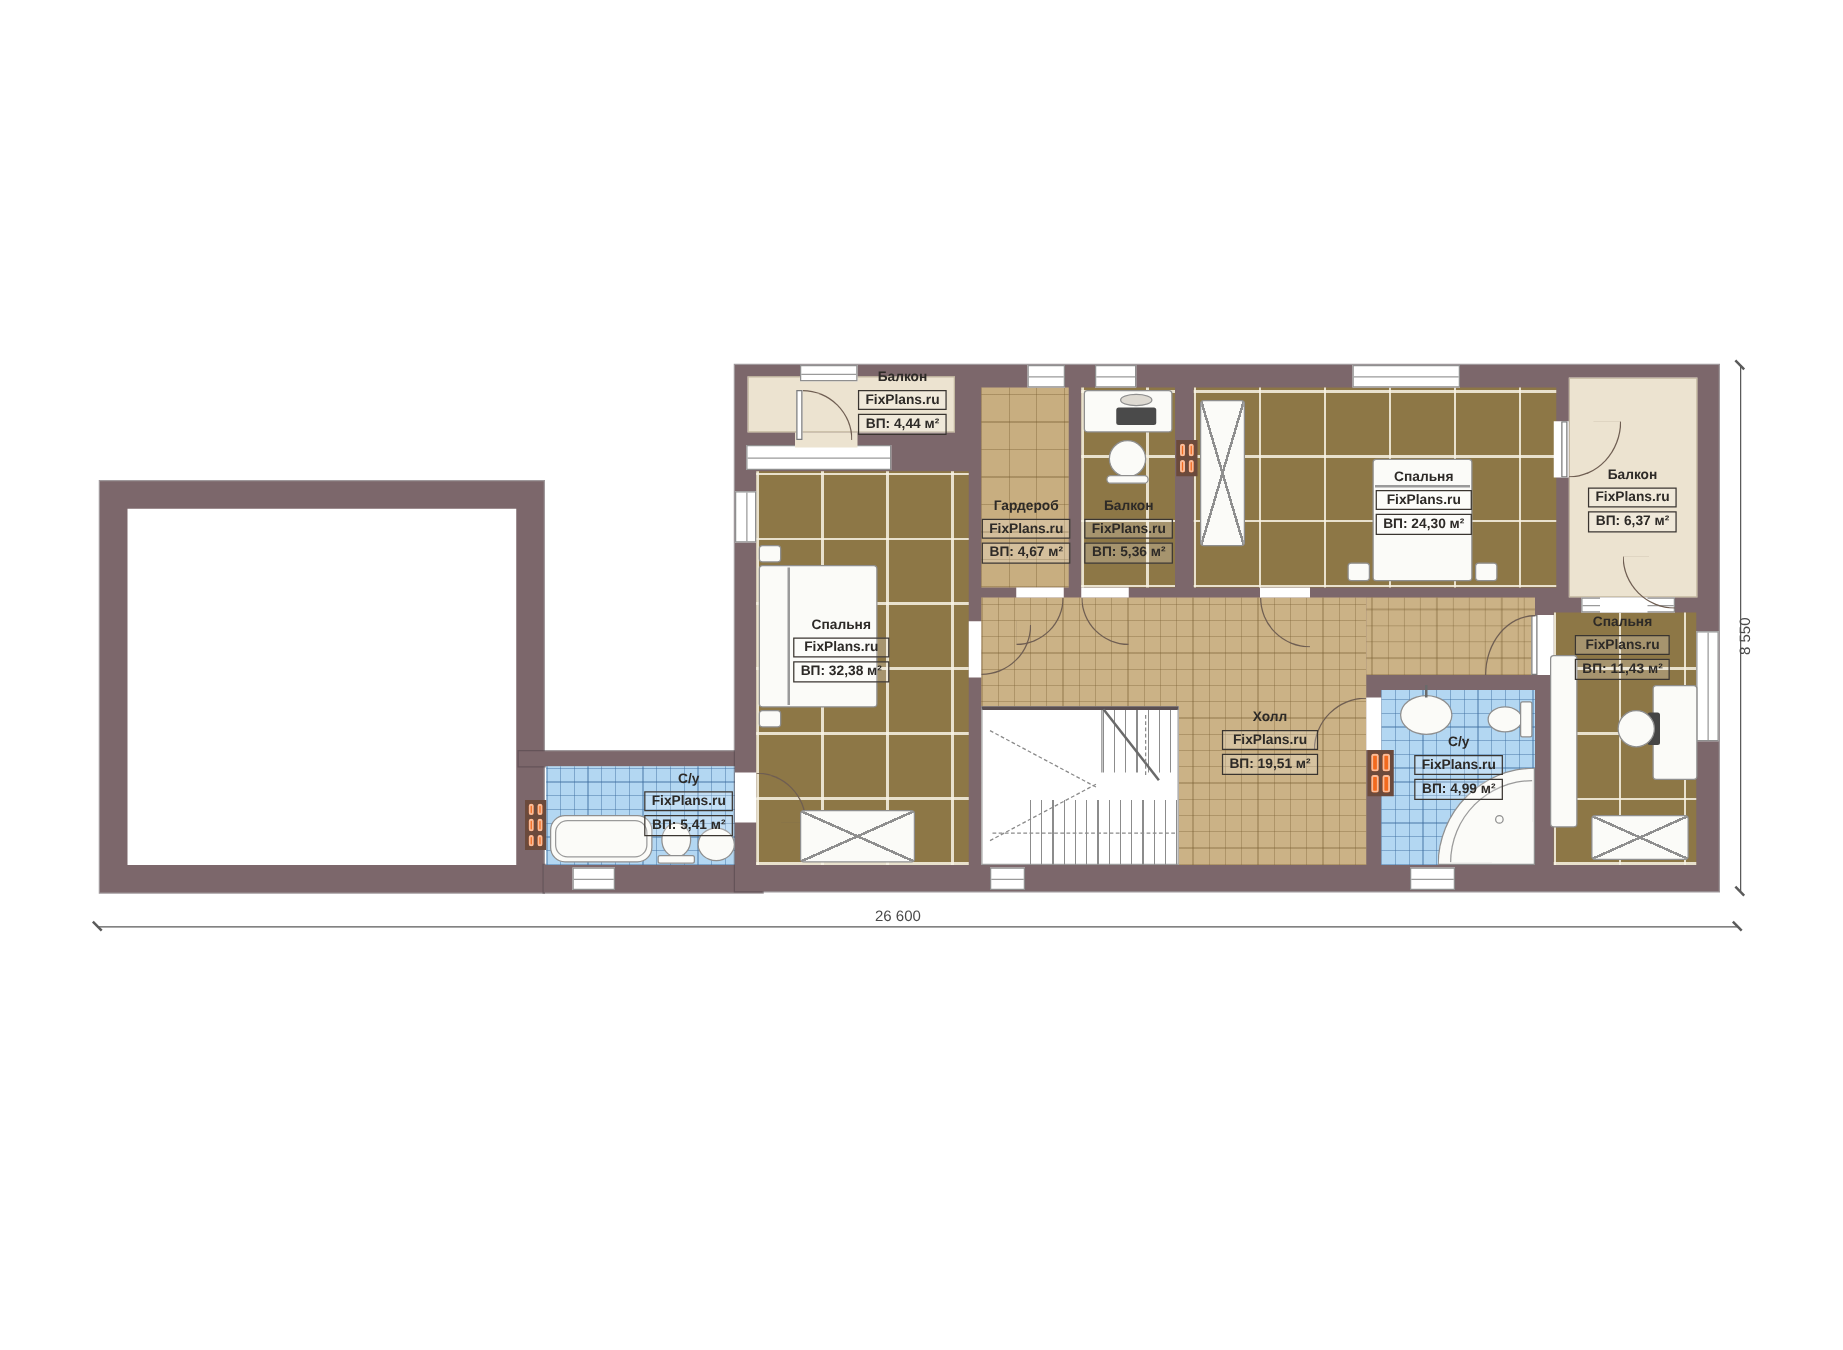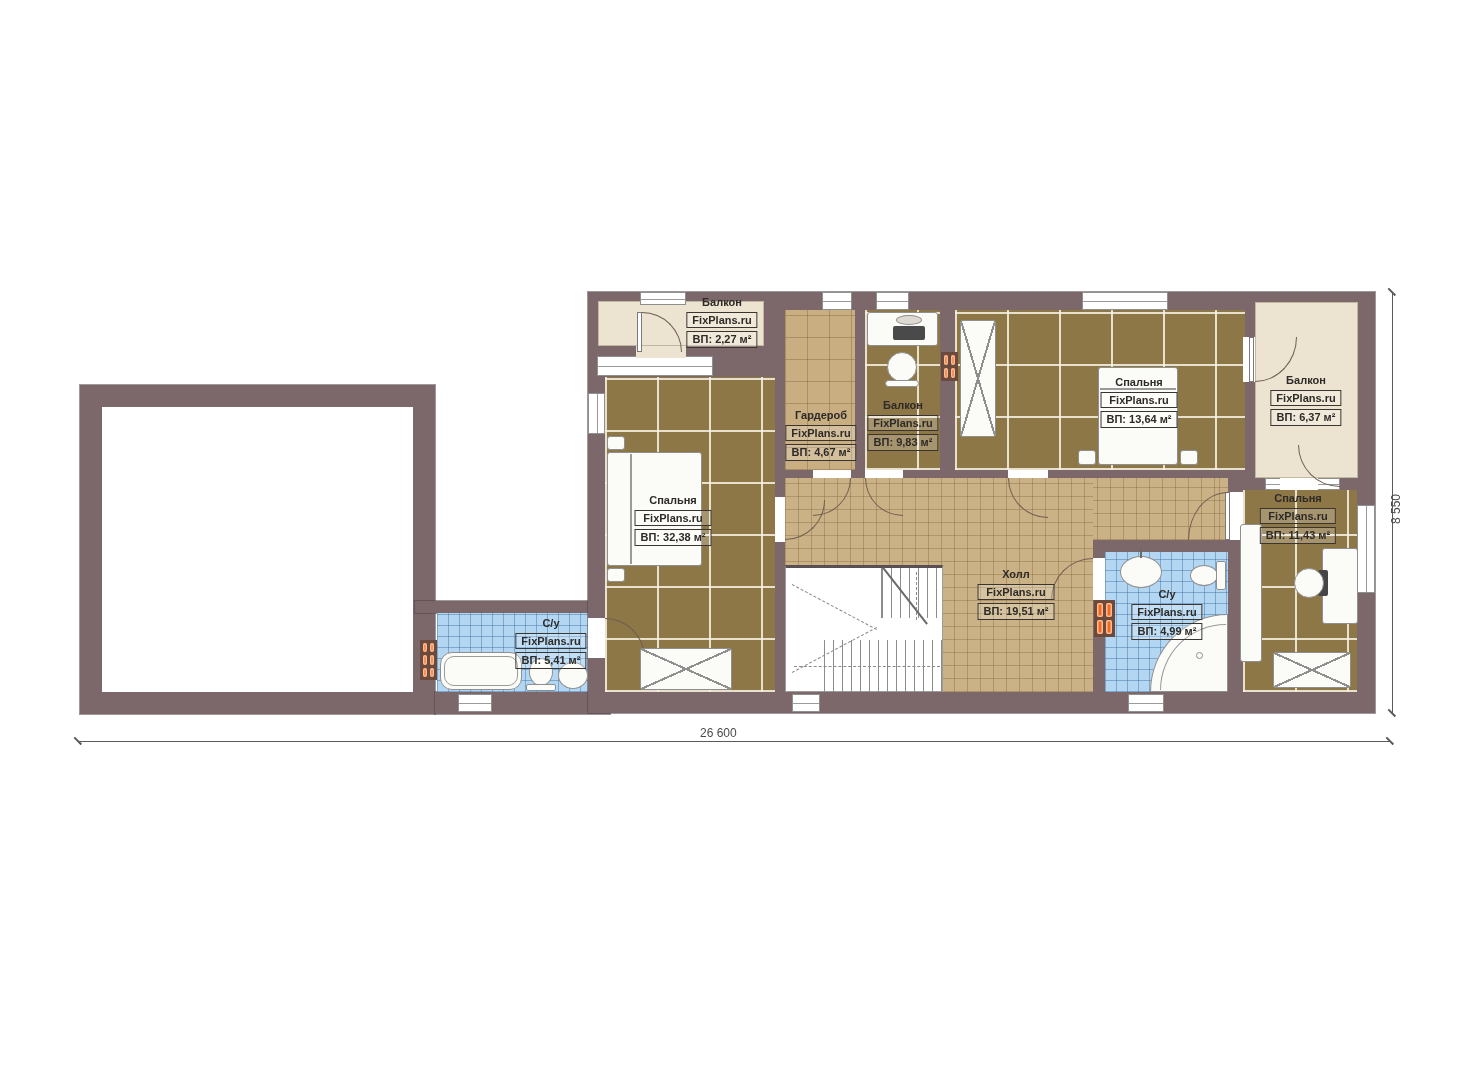--- a/index.html
+++ b/index.html
@@ -176,36 +176,36 @@
 
   <div class="furn" style="left:440px;top:652px;width:82px;height:38px;border-radius:12px;"></div>
   <div class="arc" style="left:444px;top:656px;width:74px;height:30px;border-color:#9a9a9a;border-radius:10px;"></div>
   <div class="oval" style="left:529px;top:658px;width:24px;height:28px;"></div>
   <div class="furn" style="left:526px;top:684px;width:30px;height:7px;border-radius:2px;"></div>
   <div class="oval" style="left:558px;top:662px;width:30px;height:27px;"></div>
 
   <div class="room-label" style="left:722px;top:296px;">
     <div class="rname">Балкон</div>
     <div class="rbox">FixPlans.ru</div>
-    <div class="rbox">ВП: 2,27 м²</div>
-  </div>
-  <div class="room-label" style="left:821px;top:409px;">
+    <div class="rbox">ВП: 4,44 м²</div>
+  </div>
+  <div class="room-label" style="left:821px;top:399px;">
     <div class="rname">Гардероб</div>
     <div class="rbox">FixPlans.ru</div>
     <div class="rbox">ВП: 4,67 м²</div>
   </div>
   <div class="room-label" style="left:903px;top:399px;">
     <div class="rname">Балкон</div>
     <div class="rbox">FixPlans.ru</div>
-    <div class="rbox">ВП: 9,83 м²</div>
+    <div class="rbox">ВП: 5,36 м²</div>
   </div>
   <div class="room-label" style="left:1139px;top:376px;">
     <div class="rname">Спальня</div>
     <div class="rbox">FixPlans.ru</div>
-    <div class="rbox">ВП: 13,64 м²</div>
+    <div class="rbox">ВП: 24,30 м²</div>
   </div>
   <div class="room-label" style="left:1306px;top:374px;">
     <div class="rname">Балкон</div>
     <div class="rbox">FixPlans.ru</div>
     <div class="rbox">ВП: 6,37 м²</div>
   </div>
   <div class="room-label" style="left:673px;top:494px;">
     <div class="rname">Спальня</div>
     <div class="rbox">FixPlans.ru</div>
     <div class="rbox">ВП: 32,38 м²</div>

